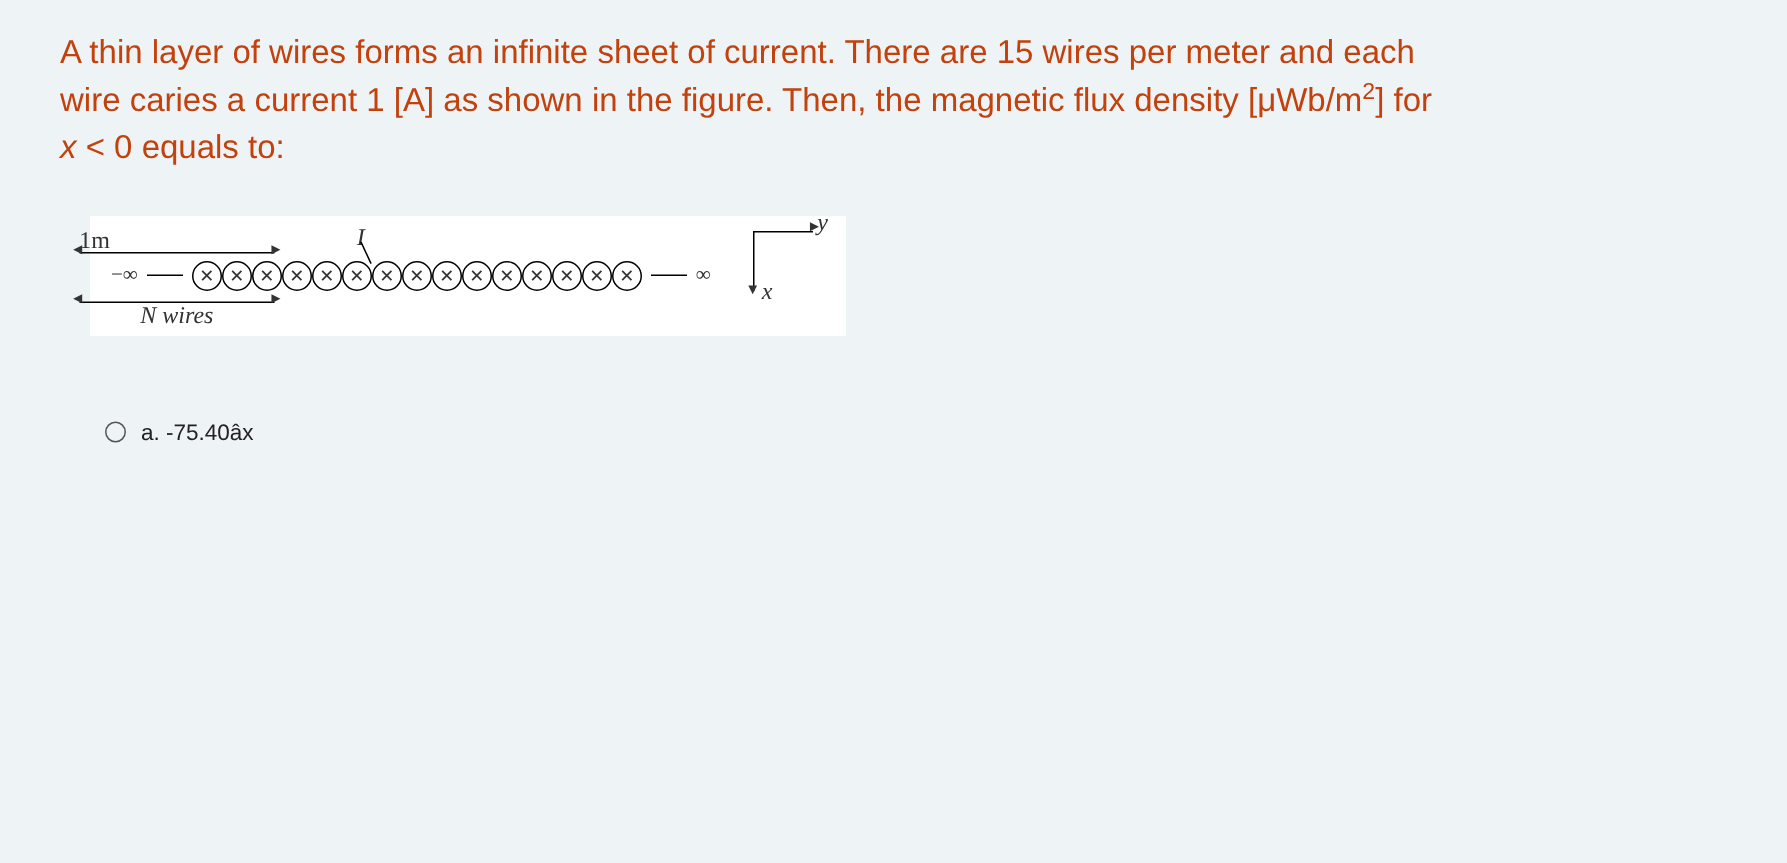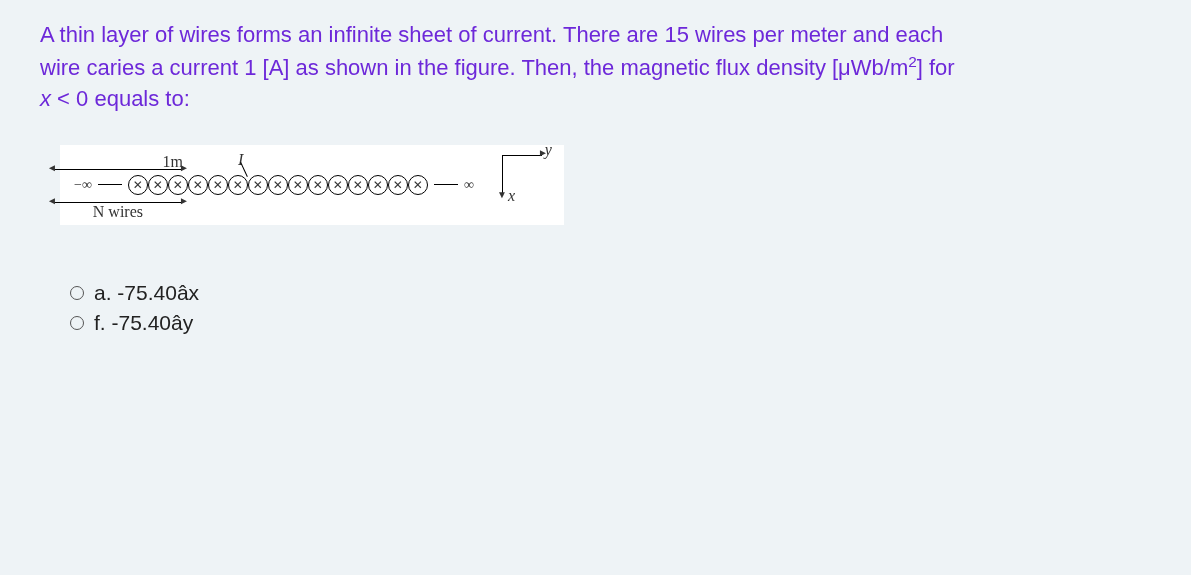--- a/index.html
+++ b/index.html
@@ -7,21 +7,21 @@
     background: #eef3f6;
     font-family: 'Segoe UI', Arial, sans-serif;
     width: 1191px;
     height: 575px;
     padding: 20px 40px;
     color: #333;
   }
   .question {
     font-size: 22px;
     font-weight: 300;
-    color: #6d28d9;
+    color: #c2410c;
     line-height: 1.4;
     margin-bottom: 30px;
   }
   .question .italic { font-style: italic; }
   .sup { font-size: 0.7em; vertical-align: super; }
   .figure-wrap {
     background: #fff;
     display: inline-block;
     padding: 10px 14px 10px 14px;
     margin: 0 0 50px 20px;
@@ -38,37 +38,37 @@
   .wires { display:flex; gap:0px; align-items:center; position:relative; }
   .wire {
     width: 20px; height: 20px; border:1.5px solid #000; border-radius:50%;
     position:relative; display:inline-flex; align-items:center; justify-content:center;
     font-size: 14px; line-height:1;
   }
   .wire::before { content:"✕"; font-size:12px; }
   .top-label {
     position:absolute; top:-22px; left:50%; transform:translateX(-225px);
     font-family:'Times New Roman', serif; font-size:16px;
-    width: 130px; text-align:right;
+    width: 130px; text-align:left;
   }
   .top-arrow {
     position:absolute; top:-6px; left:50%; transform:translateX(-225px);
     width:130px; border-top:1px solid #000;
   }
   .top-arrow::before { content:"◄"; position:absolute; left:-6px; top:-8px; font-size:10px;}
   .top-arrow::after  { content:"►"; position:absolute; right:-6px; top:-8px; font-size:10px;}
   .bot-arrow {
     position:absolute; bottom:-8px; left:50%; transform:translateX(-225px);
     width:130px; border-top:1px solid #000;
   }
   .bot-arrow::before { content:"◄"; position:absolute; left:-6px; top:-8px; font-size:10px;}
   .bot-arrow::after  { content:"►"; position:absolute; right:-6px; top:-8px; font-size:10px;}
   .bot-label {
     position:absolute; bottom:-26px; left:50%; transform:translateX(-225px);
-    width:130px; text-align:center; 
+    width:130px; text-align:center; font-style:italic;
     font-family:'Times New Roman', serif; font-size:16px;
   }
   .i-arrow {
     position:absolute; top:-24px; left:50%; transform:translateX(-40px);
     font-family:'Times New Roman', serif; font-style:italic; font-size:16px;
   }
   .i-arrow-line {
     position:absolute; top:-6px; left:50%; transform:translateX(-42px) rotate(65deg);
     width:16px; border-top:1px solid #000;
   }
@@ -78,21 +78,21 @@
   }
   .axes .y-arr  { position:absolute; left:12px; top:0; width:40px; border-top:1.5px solid #000;}
   .axes .y-arr::after { content:"►"; position:absolute; right:-6px; top:-9px; font-size:10px; font-style:normal;}
   .axes .x-line { position:absolute; left:12px; top:0; height:40px; border-left:1.5px solid #000;}
   .axes .x-arr::after { content:"▼"; position:absolute; left:7px; top:34px; font-size:10px; font-style:normal;}
   .axes .ylab { position:absolute; right:-2px; top:-14px; }
   .axes .xlab { position:absolute; left:18px; top:32px; }
   .options { margin-left: 30px; }
   .opt {
     display:flex; align-items:center; gap:10px;
-    font-size:21px; color:#222; margin:6px 0;
+    font-size:15px; color:#222; margin:6px 0;
   }
   .radio {
     width:14px; height:14px; border:1.5px solid #555; border-radius:50%;
     display:inline-block; flex-shrink:0;
   }
   .opt-label { display:inline-block; }
 </style>
 </head>
 <body>
 
@@ -141,20 +141,16 @@
       <span class="xlab">x</span>
     </span>
   </div>
 </div>
 
 <div class="options" id="options">
     <div class="opt">
       <span class="radio"></span>
       <span class="opt-label">a. -75.40âx</span>
     </div>
-    <div class="opt">
-      <span class="radio"></span>
-      <span class="opt-label">f. -75.40ây</span>
-    </div>
   </div>
 
 
 
 
 </body></html>

